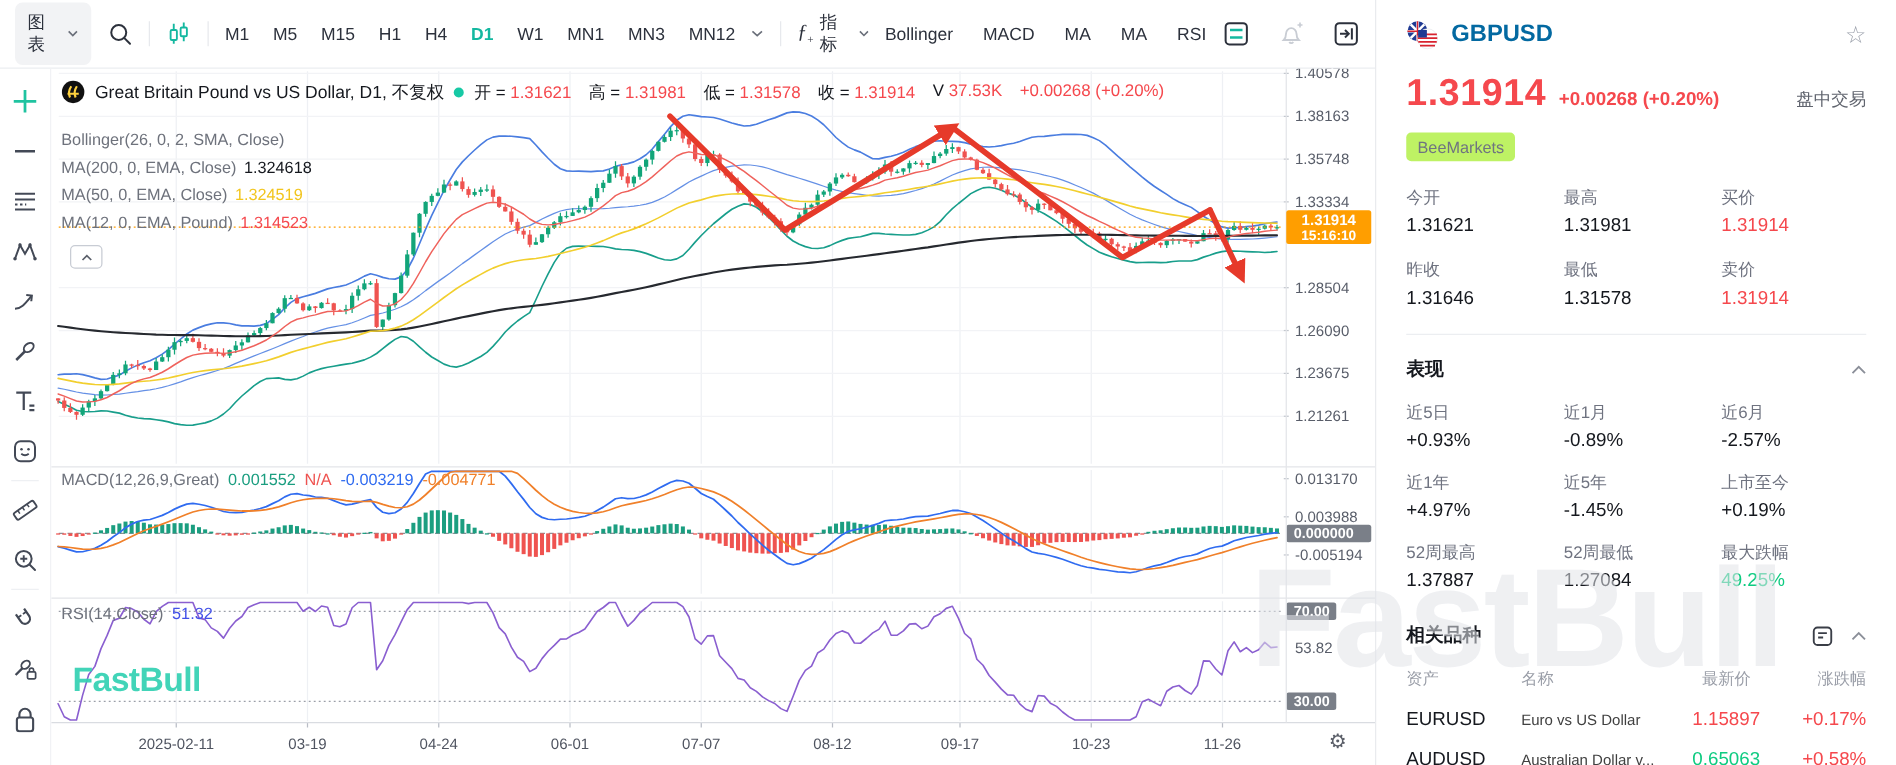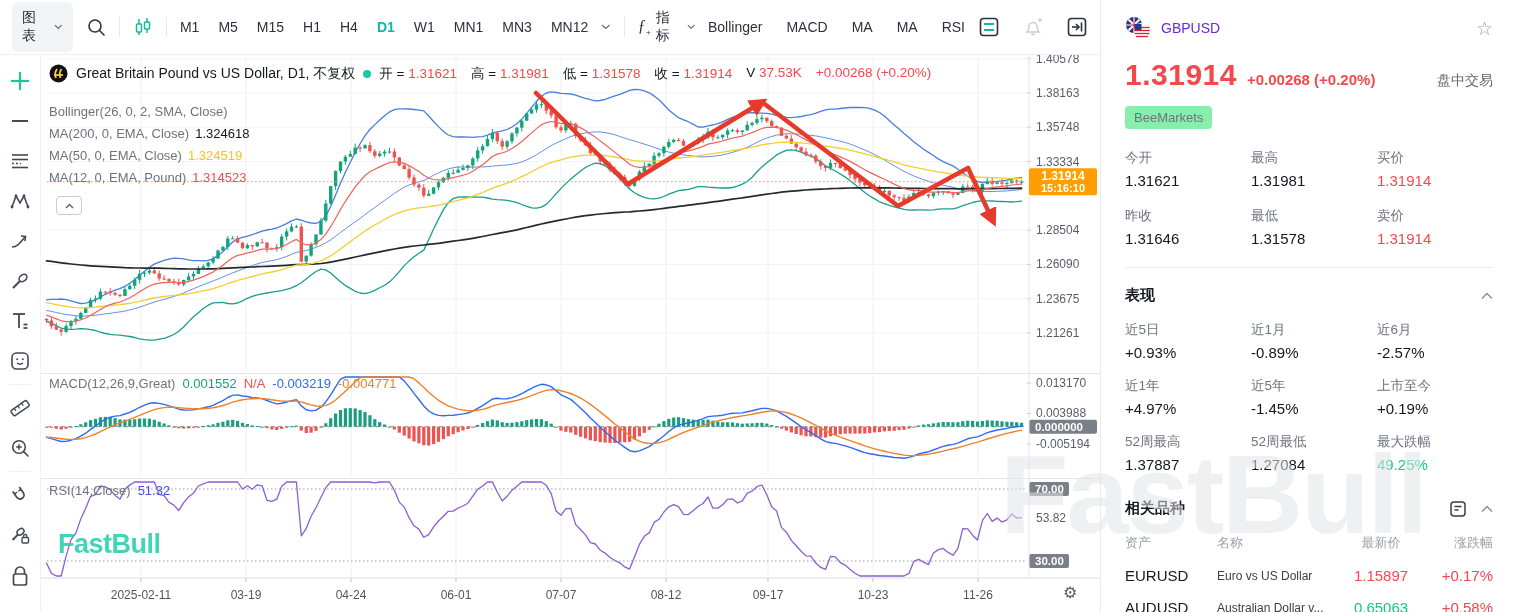--- a/index.html
+++ b/index.html
@@ -38,27 +38,27 @@
   .v-dark{color:#15181e;} .v-yel{color:#f2c51e;} .v-red{color:#f5484d;}
   .collapse-chip{width:24px;height:17px;border:1px solid #c8ccd4;border-radius:4px;background:#fff;display:flex;align-items:center;justify-content:center;cursor:pointer;}
   .panel-label{font-size:13px;color:#6e727c;white-space:nowrap;}
   .panel-label span{margin-left:7px;}
   .c-hist{color:#1b9e80;} .c-na{color:#ef5350;} .c-dif{color:#2f6bf0;} .c-dea{color:#f0802a;} .c-rsi{color:#4250e8;}
   .fb-logo{font-size:27px;font-weight:800;color:#33d1b2;opacity:.92;letter-spacing:-.5px;}
   .gear{font-size:16px;color:#5a5e68;cursor:pointer;font-family:"DejaVu Sans",sans-serif;}
   
   .sidebar{width:417px;border-left:1px solid #e9ebee;background:#fff;padding:16px 24px 0 24px;box-sizing:border-box;position:relative;}
   .sb-head{display:flex;align-items:center;gap:10px;}
-  .sb-title{font-size:14px;font-weight:400;color:#6d28d9;flex:1;}
+  .sb-title{font-size:19px;font-weight:700;color:#0369a1;flex:1;}
   .star{font-size:19px;color:#9ba0ab;cursor:pointer;font-family:"DejaVu Sans",sans-serif;}
   .price-row{display:flex;align-items:baseline;margin-top:18px;}
   .big-price{font-size:30px;font-weight:700;color:#f5484d;letter-spacing:.5px;}
   .chg{font-size:15px;font-weight:700;color:#f5484d;margin-left:10px;}
   .session{margin-left:auto;font-size:14px;color:#60646e;}
-  .tag{display:inline-block;background:#86efac;color:#6f7480;font-size:13px;border-radius:4px;padding:4px 9px;margin-top:14px;}
+  .tag{display:inline-block;background:#bef264;color:#6f7480;font-size:13px;border-radius:4px;padding:4px 9px;margin-top:14px;}
   .qgrid{display:grid;grid-template-columns:126px 126px 1fr;row-gap:18px;margin-top:20px;}
   .qlabel{font-size:13.5px;color:#6f7380;margin-bottom:5px;}
   .qvalue{font-size:15px;color:#15181e;}
   .red{color:#f5484d !important;} .green{color:#0ecb81 !important;}
   .divider{height:1px;background:#eceef1;margin:20px 0 0 0;}
   .sec-head{display:flex;align-items:center;margin-top:18px;}
   .sec-title{font-size:15px;font-weight:700;color:#15181e;flex:1;}
   .pgrid{display:grid;grid-template-columns:126px 126px 1fr;row-gap:16px;margin-top:16px;}
   .rel-table{margin-top:14px;}
   .rel-row{display:flex;align-items:center;margin-top:15px;font-size:15px;cursor:pointer;}

